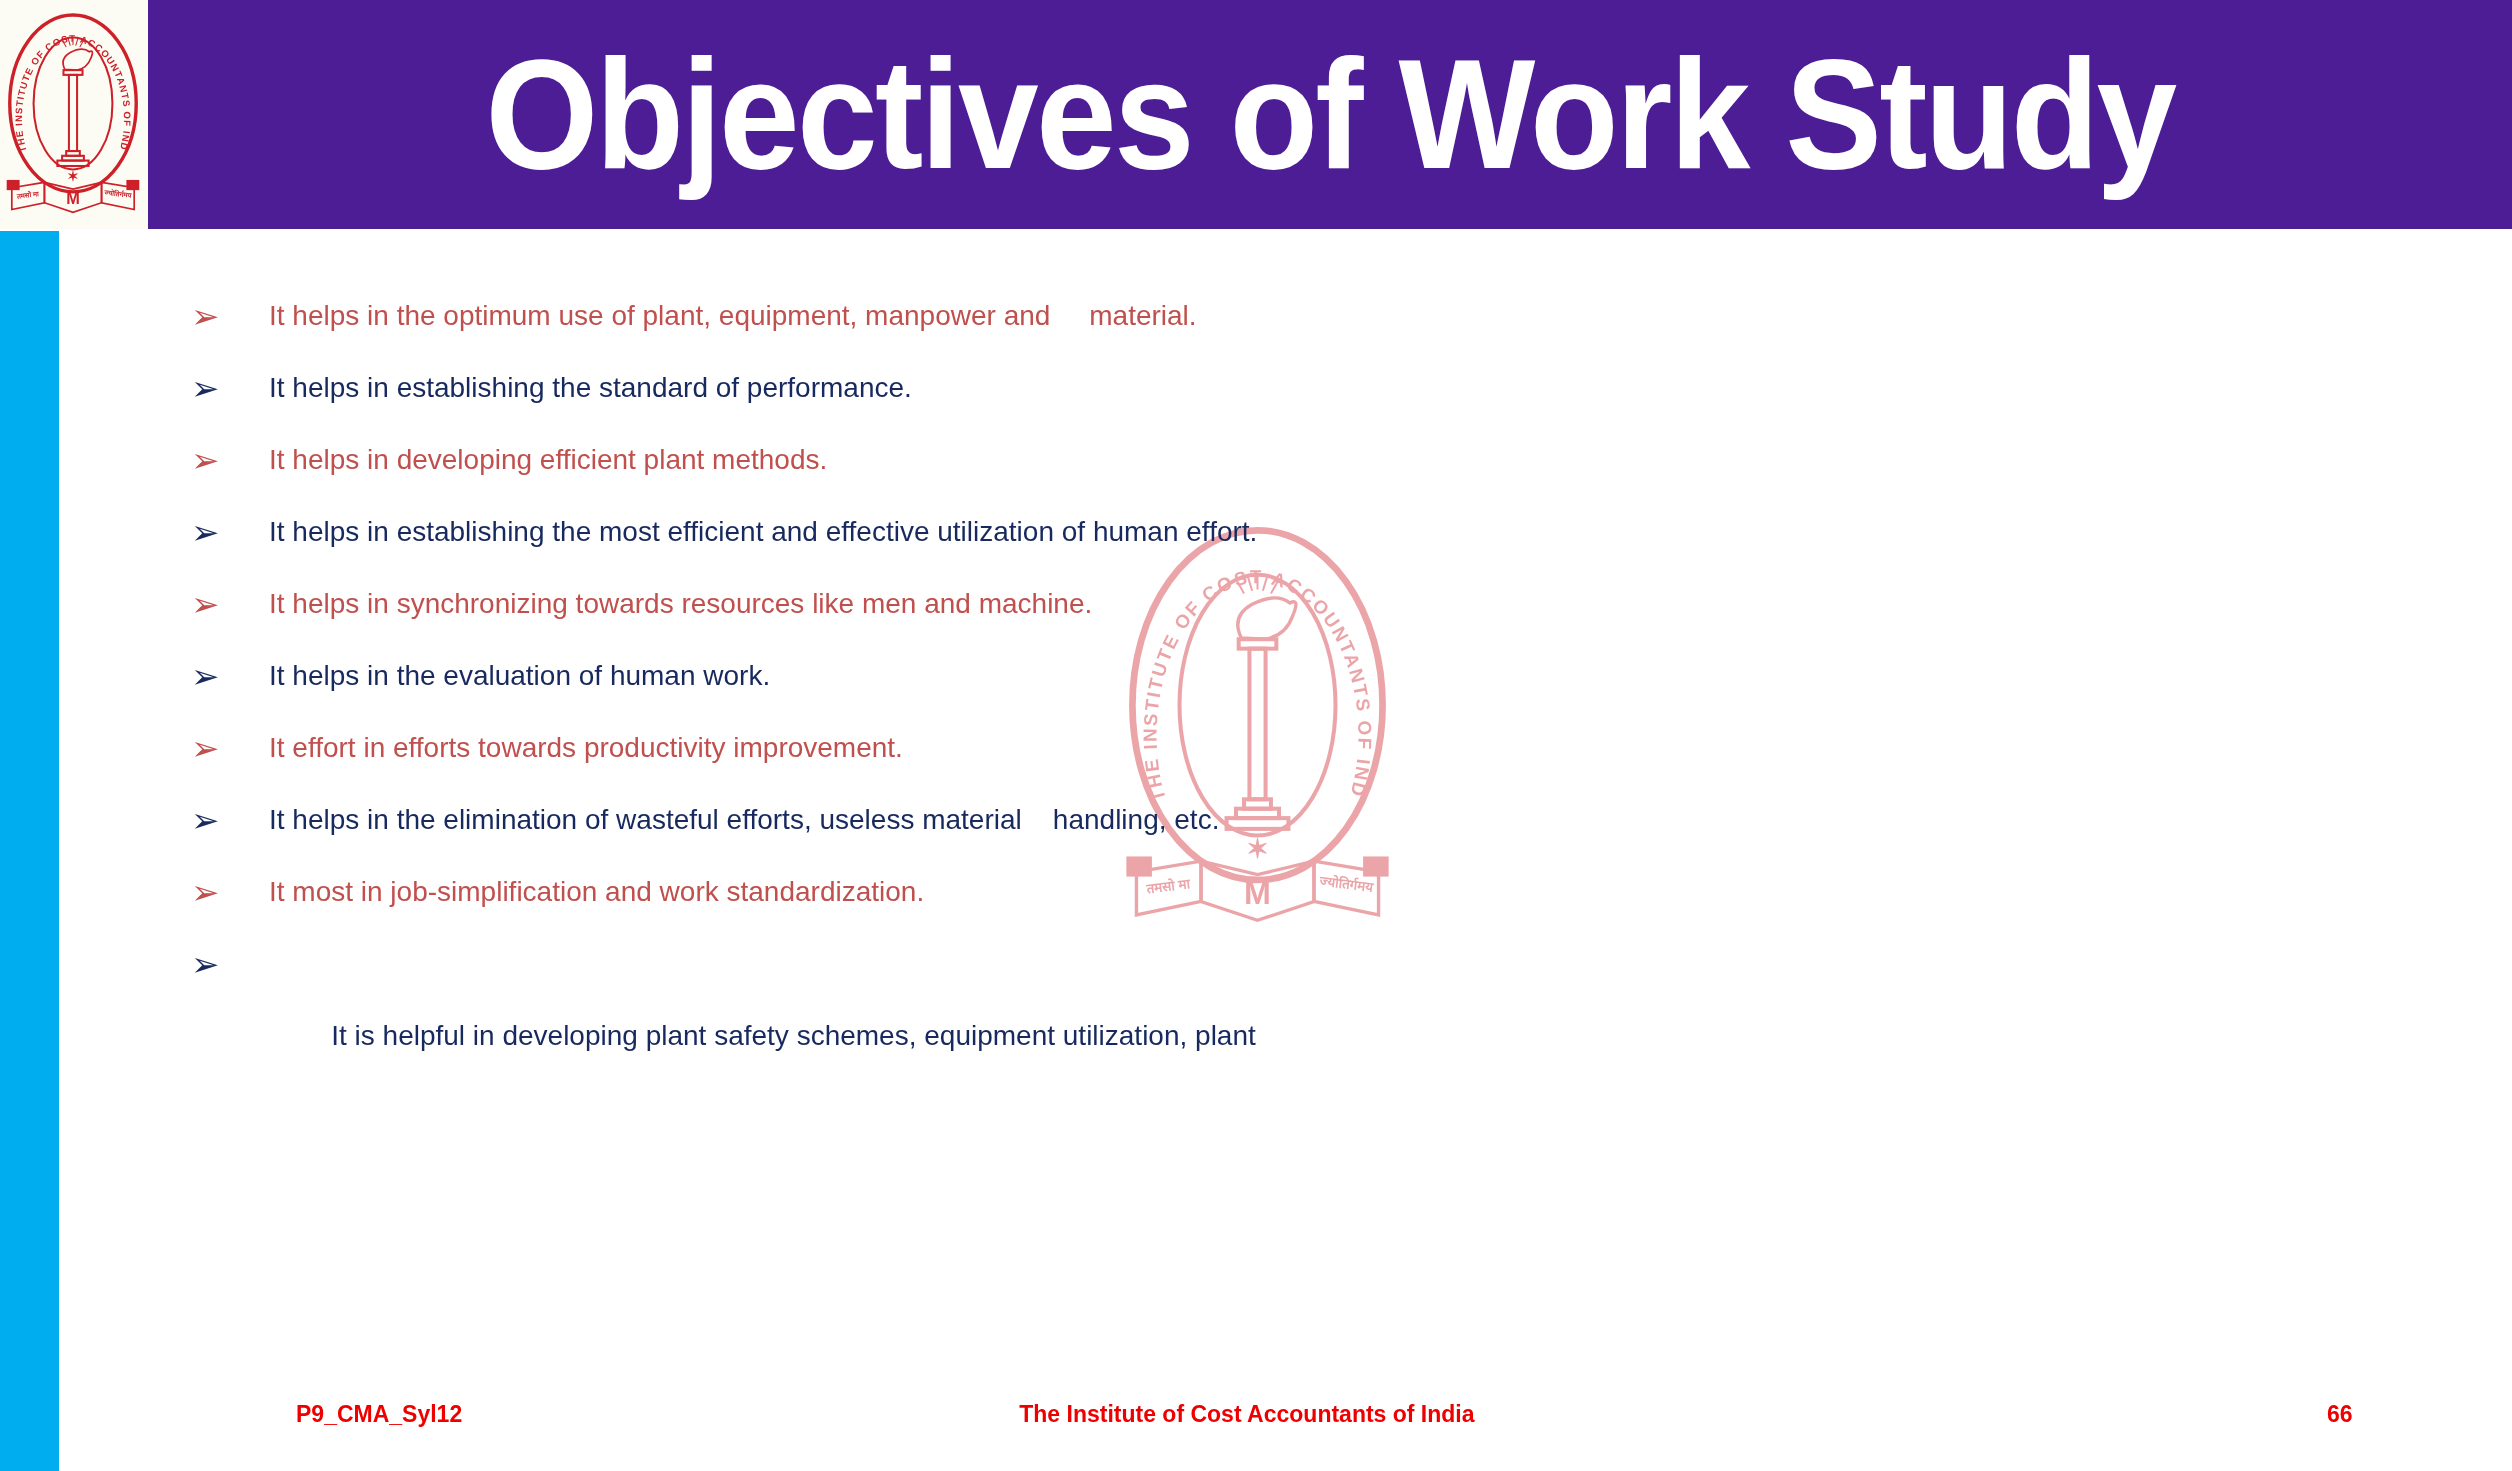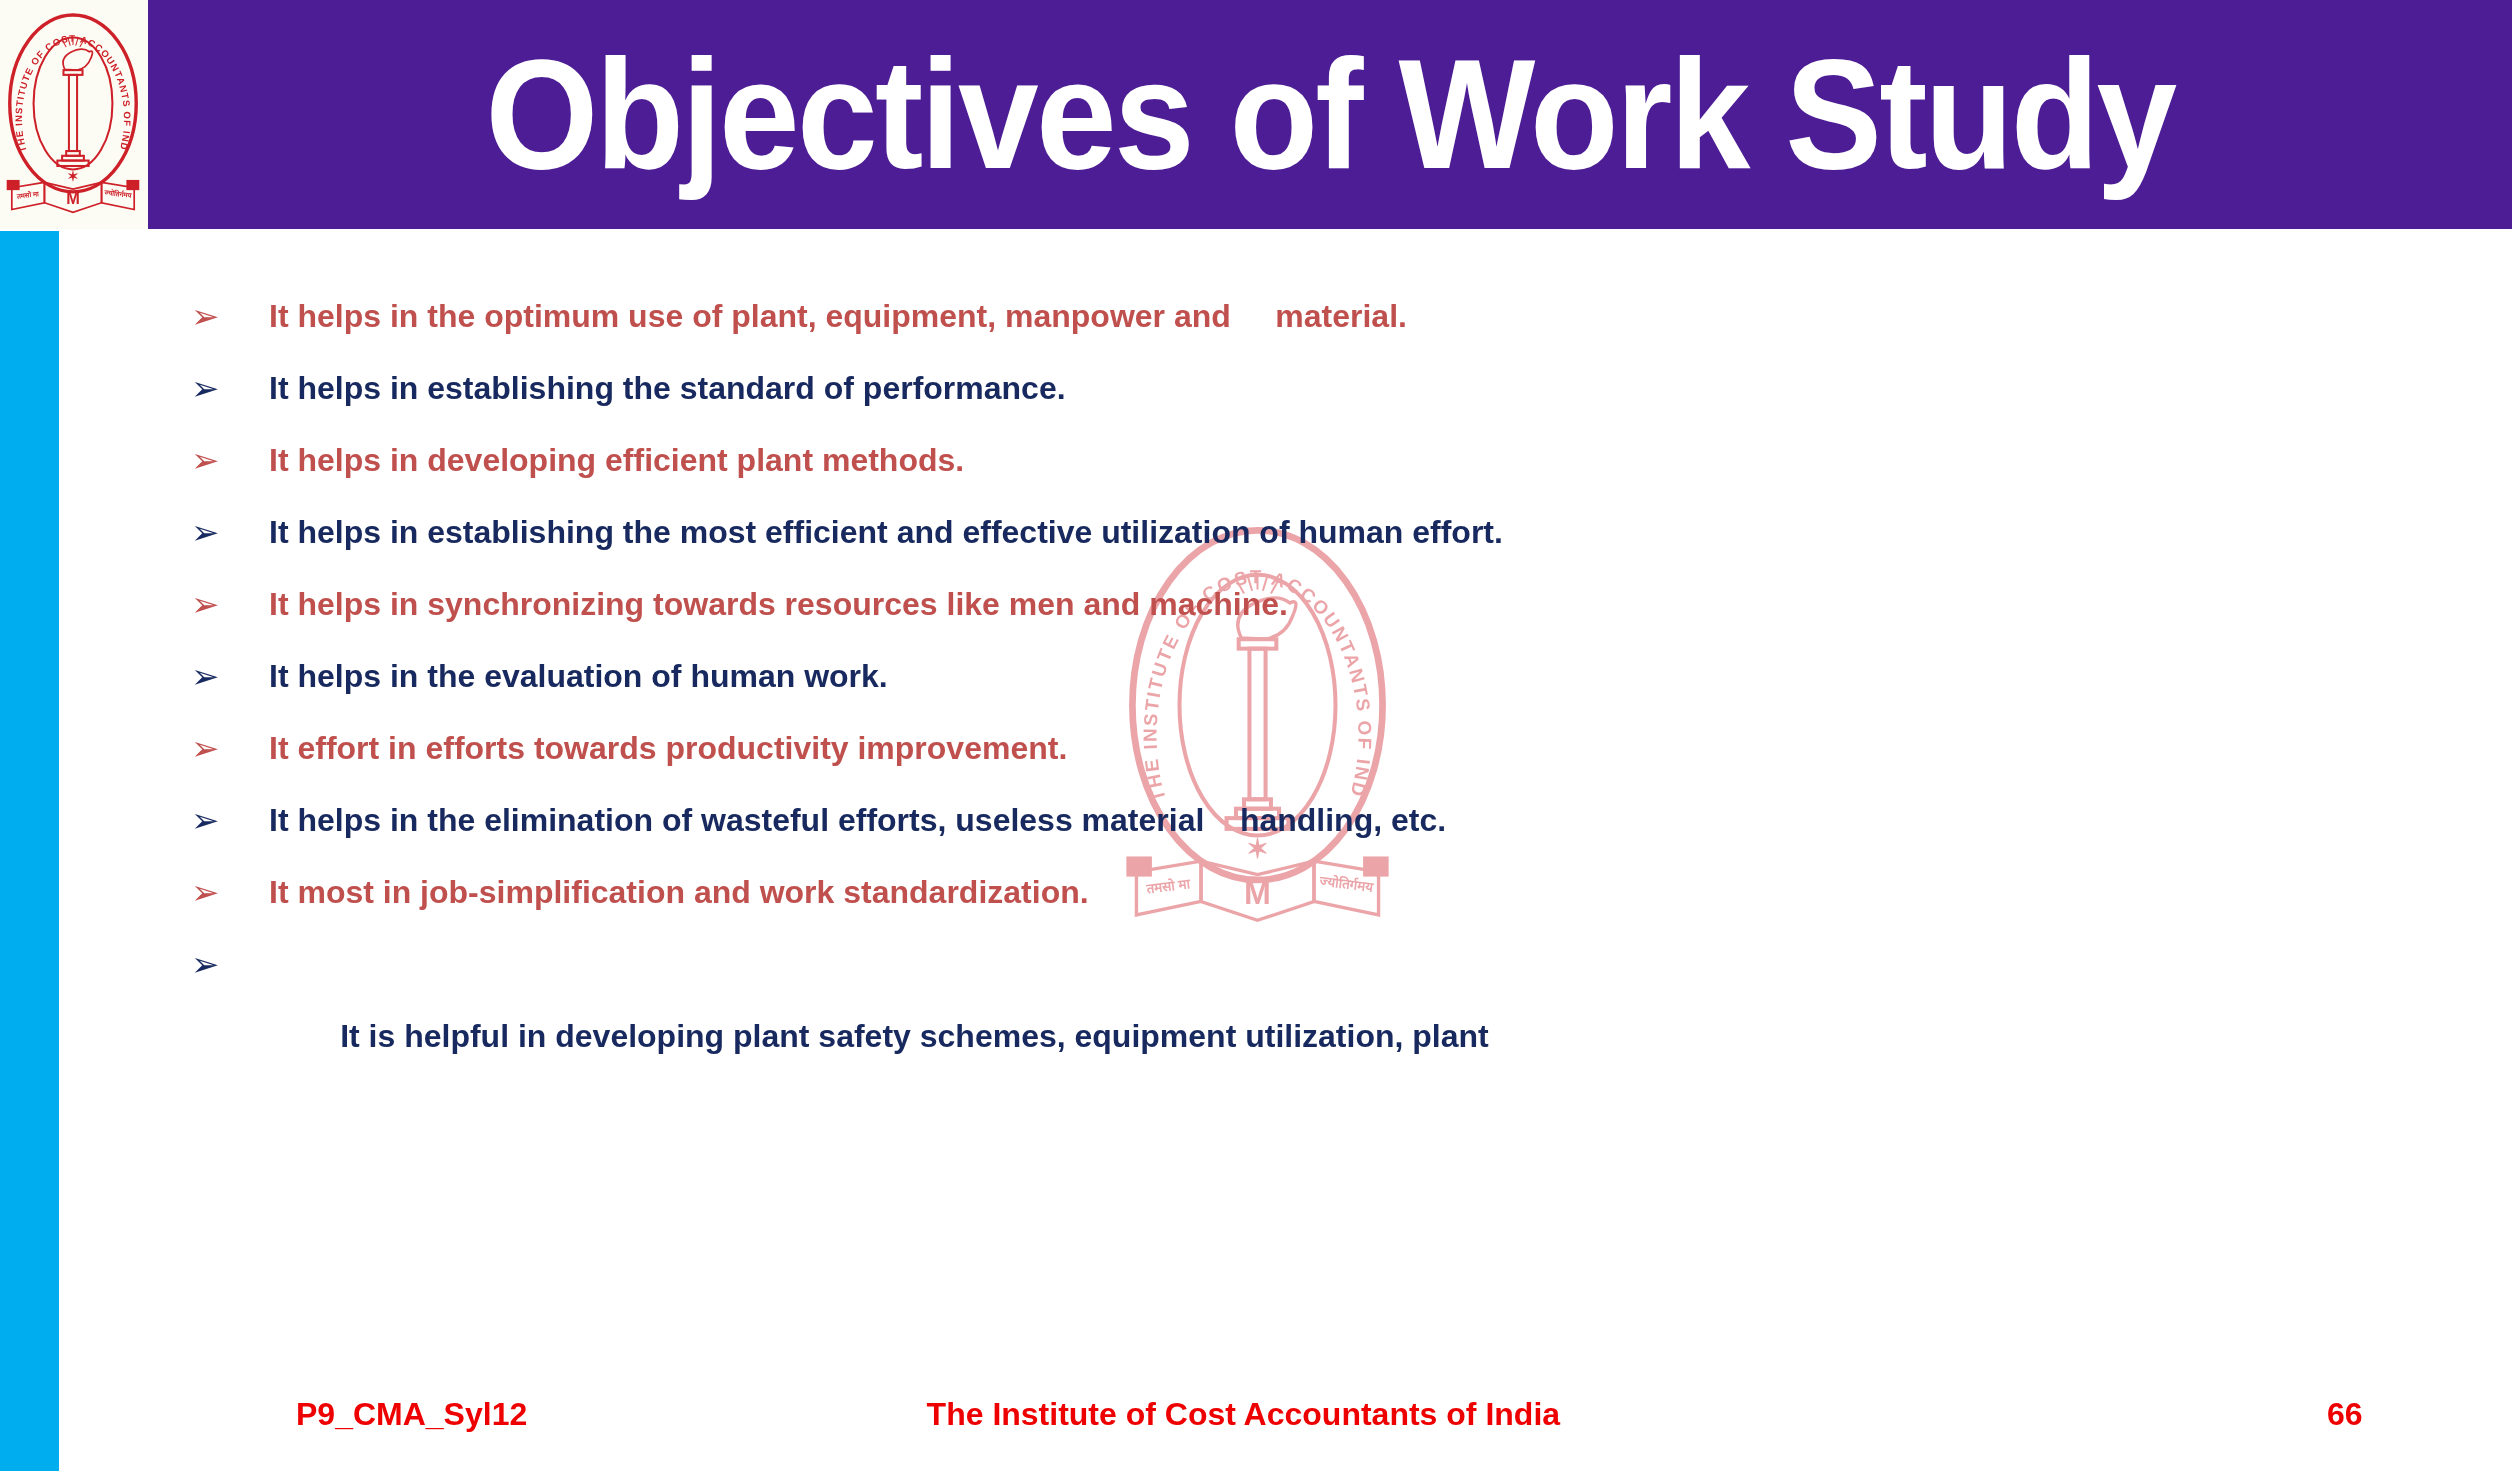--- a/index.html
+++ b/index.html
@@ -33,26 +33,26 @@
   .watermark svg{width:100%;height:100%;}
   
   .bullet-list{
     position:absolute;left:191px;top:280px;width:2207px;
     list-style:none;margin:0;padding:0;
   }
   .bullet-item{display:flex;align-items:flex-start;}
   .bullet-marker{
     flex:0 0 78px;font-family:"DejaVu Sans",sans-serif;font-size:34px;line-height:72px;
   }
-  .bullet-body{flex:1;font-size:32px;font-weight:bold;line-height:72px;white-space:pre-wrap;}
+  .bullet-body{flex:1;font-size:28px;font-weight:normal;line-height:72px;white-space:pre-wrap;}
   .red .bullet-marker,.red .bullet-body{color:#C0504D;}
   .navy .bullet-marker,.navy .bullet-body{color:#17295E;}
   
   .footer{position:absolute;left:0;top:1389px;width:2512px;height:50px;font-weight:bold;}
-  .footer span{position:absolute;color:#EE0000;font-size:32px;line-height:50px;white-space:nowrap;}
+  .footer span{position:absolute;color:#EE0000;font-size:23px;line-height:50px;white-space:nowrap;}
   .footer-course-code{left:296px;}
   .footer-institute-name{left:1256px;transform:translateX(-52%);}
   .footer-page-number{left:2327px;}
   
   .emblem-text{font-family:"Liberation Sans",sans-serif;font-weight:bold;}
 </style>
 </head>
 <body>
 
 <div class="slide">

